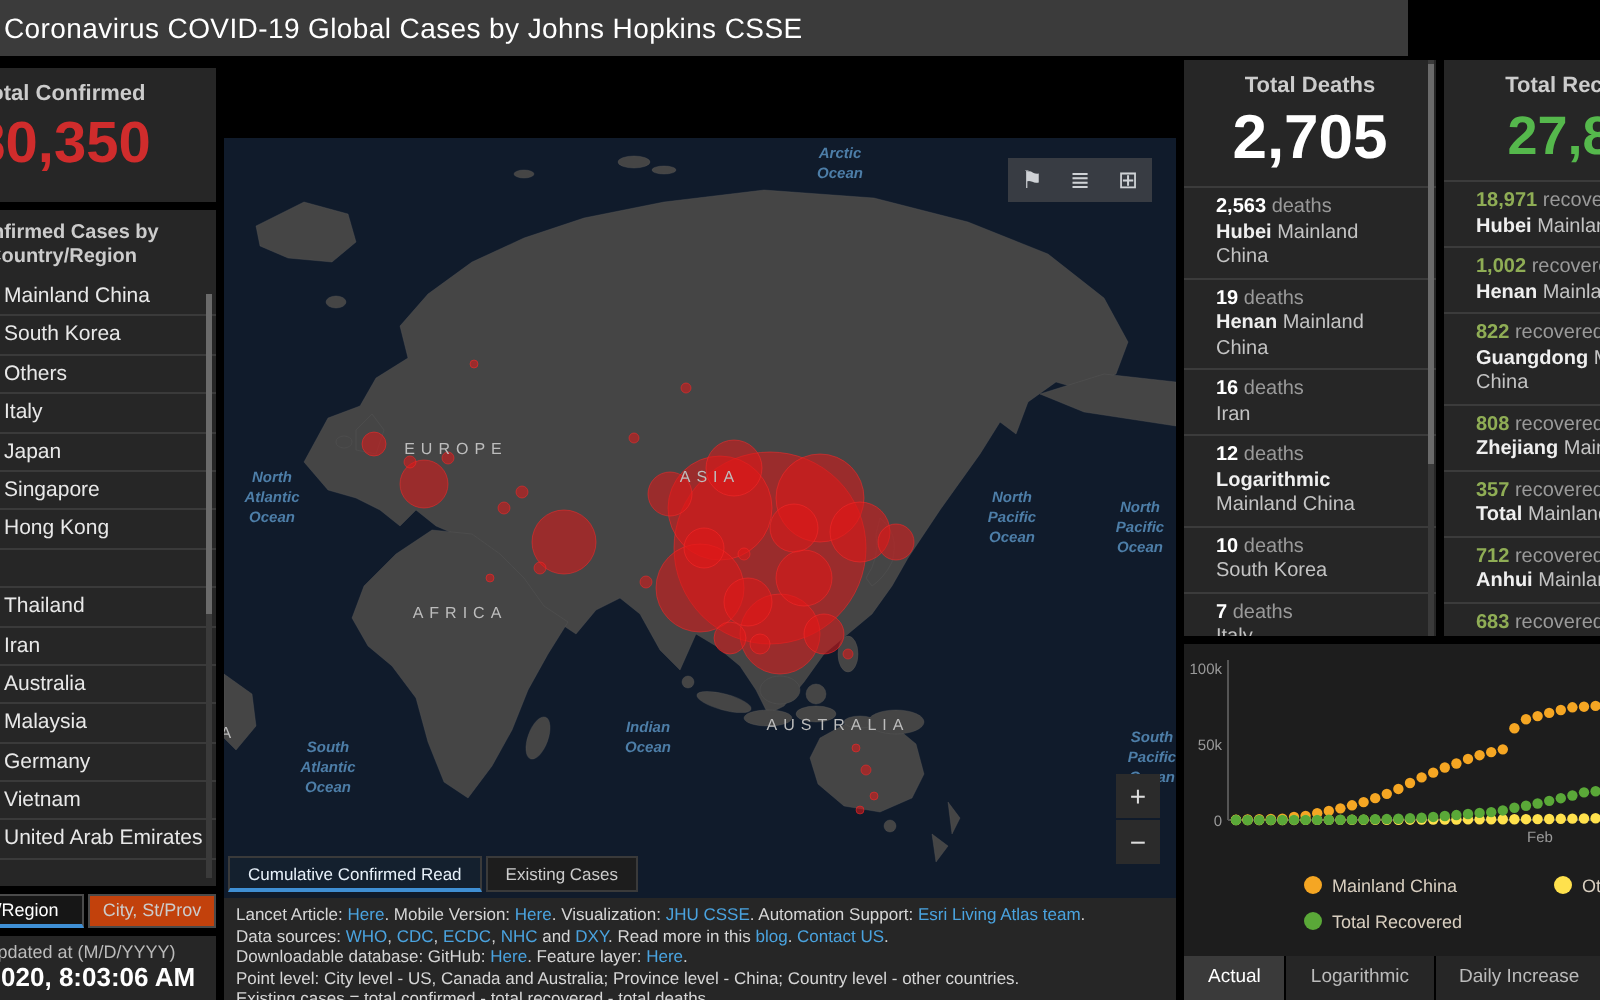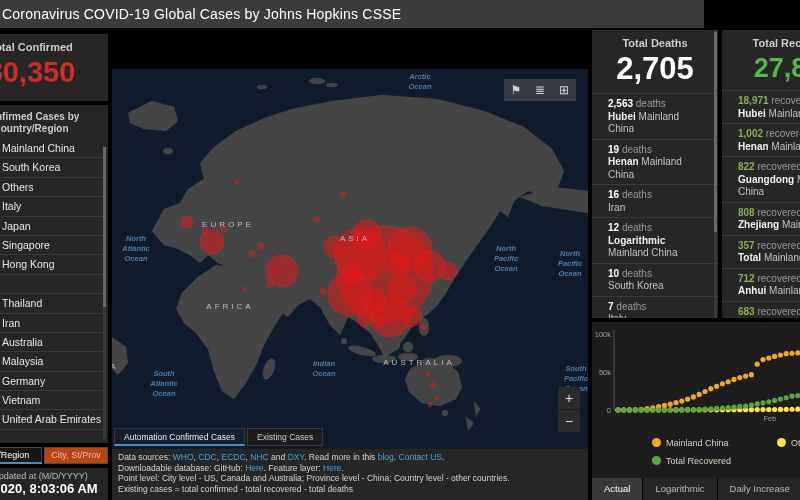--- a/index.html
+++ b/index.html
@@ -227,25 +227,26 @@
       <div class="map-btn">⊞</div>
     </div>
     <div class="zoomctl">
       <div class="zbtn">+</div>
       <div class="zbtn">−</div>
     </div>
     <div class="attribution">Esri, FAO, NOAA</div>
   </div>
 
   <div class="map-tabs">
-    <div class="mtab active">Automation Confirmed Cases</div>
+    <div class="mtab active">Cumulative Confirmed Read</div>
     <div class="mtab">Existing Cases</div>
   </div>
 
   <div class="card footer" id="footer-lines">
+      <div class="f-line"><span>Lancet Article: </span><span class="f-link">Here</span><span>. Mobile Version: </span><span class="f-link">Here</span><span>. Visualization: </span><span class="f-link">JHU CSSE</span><span>. Automation Support: </span><span class="f-link">Esri Living Atlas team</span><span>.</span></div>
       <div class="f-line"><span>Data sources: </span><span class="f-link">WHO</span><span>, </span><span class="f-link">CDC</span><span>, </span><span class="f-link">ECDC</span><span>, </span><span class="f-link">NHC</span><span> and </span><span class="f-link">DXY</span><span>. Read more in this </span><span class="f-link">blog</span><span>. </span><span class="f-link">Contact US</span><span>.</span></div>
       <div class="f-line"><span>Downloadable database: GitHub: </span><span class="f-link">Here</span><span>. Feature layer: </span><span class="f-link">Here</span><span>.</span></div>
       <div class="f-line"><span>Point level: City level - US, Canada and Australia; Province level - China; Country level - other countries.</span></div>
       <div class="f-line"><span>Existing cases = total confirmed - total recovered - total deaths</span></div>
     </div>
 
   <div class="card c-deaths">
     <div class="panel-h">Total Deaths</div>
     <div class="big-white">2,705</div>
     <div id="deaths-rows" style="margin-top:6px;">

